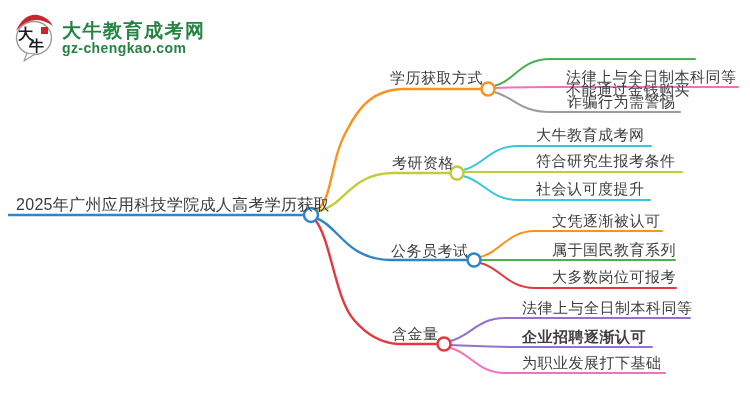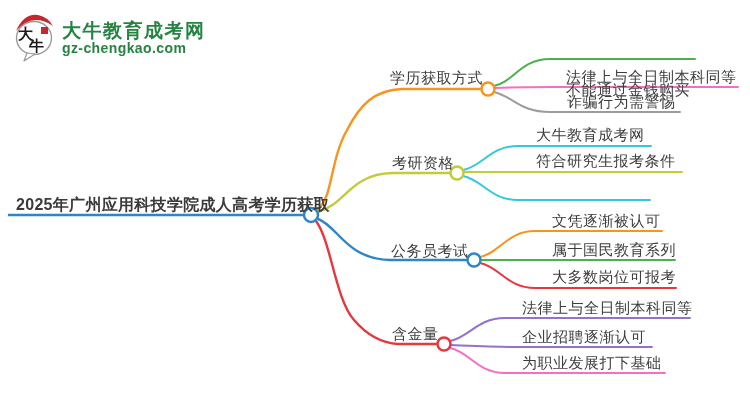--- a/index.html
+++ b/index.html
@@ -6,21 +6,21 @@
   body{
     width:750px;height:410px;position:relative;background:#ffffff;overflow:hidden;
     font-family:"Liberation Sans","DejaVu Sans",sans-serif;
   }
   #stage{position:absolute;inset:0;width:750px;height:410px;}
   svg.lines{position:absolute;left:0;top:0;width:750px;height:410px;}
   .lbl{
     position:absolute;white-space:nowrap;color:#3d3d3d;font-size:15px;
     line-height:16px;letter-spacing:0.5px;
   }
-  .root-lbl{font-size:16px;letter-spacing:0.3px;color:#3a3a3a;font-weight:bold;}
+  .root-lbl{font-size:16px;letter-spacing:0.3px;color:#3a3a3a;}
   
   .logo{position:absolute;left:14px;top:14px;display:flex;align-items:center;gap:6px;cursor:pointer;}
   .logo-text{display:flex;flex-direction:column;justify-content:center;}
   .logo-title{color:#268442;font-weight:bold;font-size:19px;letter-spacing:1.5px;line-height:21px;}
   .logo-domain{color:#268442;font-weight:bold;font-size:14px;letter-spacing:0.4px;line-height:15px;}
 </style>
 </head>
 <body>
 
 <div id="stage">
@@ -77,22 +77,23 @@
   <div class="lbl" style="left:392px;top:155px;">考研资格</div>
   <div class="lbl" style="left:391px;top:243px;">公务员考试</div>
   <div class="lbl" style="left:392px;top:326px;">含金量</div>
 
   <div class="lbl" style="left:566px;top:42px;margin-top:40px;">不能通过金钱购买</div>
   <div class="lbl" style="left:566px;top:69px;">法律上与全日制本科同等</div>
   <div class="lbl" style="left:567px;top:94px;">诈骗行为需警惕</div>
 
   <div class="lbl" style="left:536px;top:127px;">大牛教育成考网</div>
   <div class="lbl" style="left:536px;top:153px;">符合研究生报考条件</div>
+  <div class="lbl" style="left:536px;top:181px;">社会认可度提升</div>
 
   <div class="lbl" style="left:552px;top:213px;">文凭逐渐被认可</div>
   <div class="lbl" style="left:552px;top:242px;">属于国民教育系列</div>
   <div class="lbl" style="left:552px;top:269px;">大多数岗位可报考</div>
 
   <div class="lbl" style="left:522px;top:300px;text-align:right;">法律上与全日制本科同等</div>
-  <div class="lbl" style="left:522px;top:329px;">企业招聘逐渐认可</div>
+  <div class="lbl" style="left:522px;top:329px;font-weight:bold;">企业招聘逐渐认可</div>
   <div class="lbl" style="left:522px;top:355px;">为职业发展打下基础</div>
 
 </div>
 
 </body></html>

